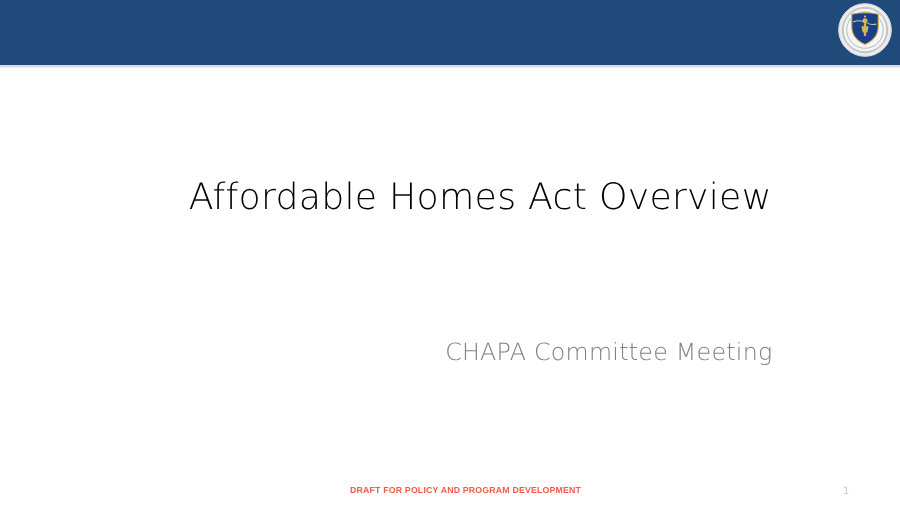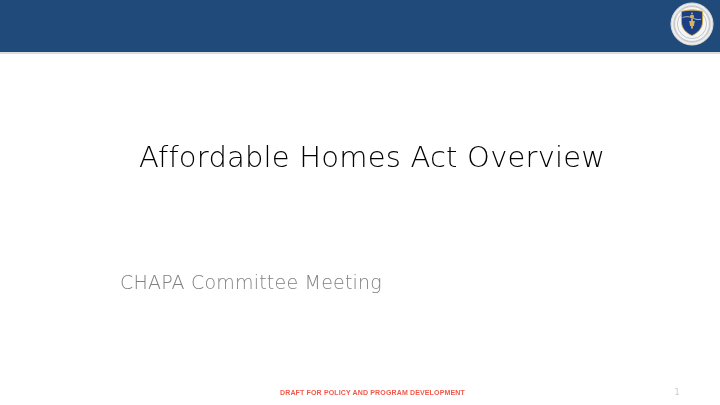--- a/index.html
+++ b/index.html
@@ -54,38 +54,38 @@
   .title-block {
     position: absolute;
     left: 60px;
     top: 118px;
     width: 600px;
     height: 80px;
     display: flex;
     align-items: center;
   }
   .title {
-    margin: 0;
+    margin: 12px;
     padding: 0 0 0 79px;
     font-family: "DejaVu Sans", sans-serif;
     font-weight: 300;
     font-size: 29px;
     line-height: 1.15;
     letter-spacing: 0.2px;
     color: #000000;
     white-space: nowrap;
   }
 
   
   .subtitle-block {
     position: absolute;
-    left: 120px;
+    left: 138px;
     top: 268px;
     width: 480px;
-    text-align: left;
+    text-align: right;
   }
   .subtitle-line {
     font-family: "DejaVu Sans", sans-serif;
     font-weight: 300;
     font-size: 19px;
     line-height: 1.55;
     letter-spacing: 0.2px;
     color: #808080;
     white-space: nowrap;
   }

